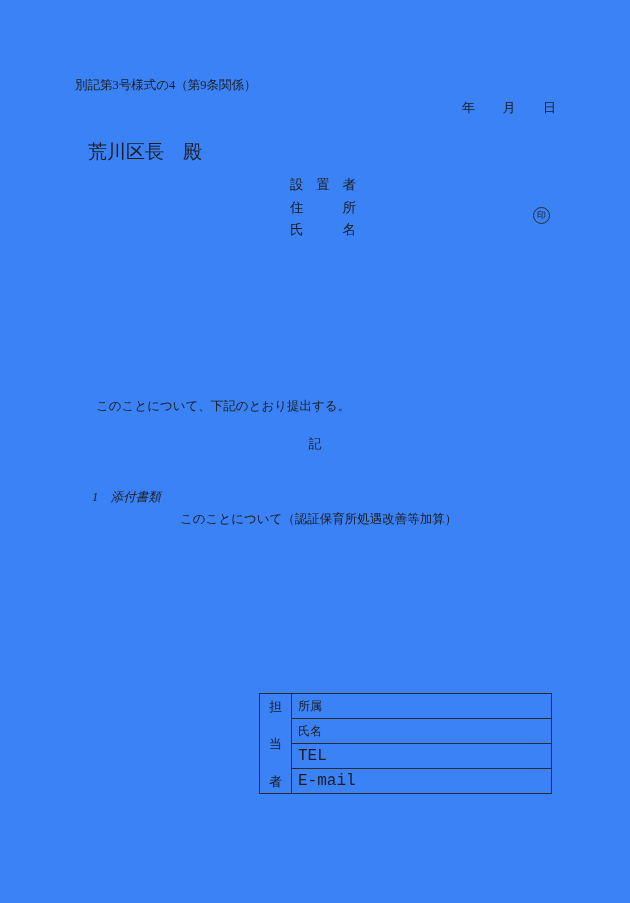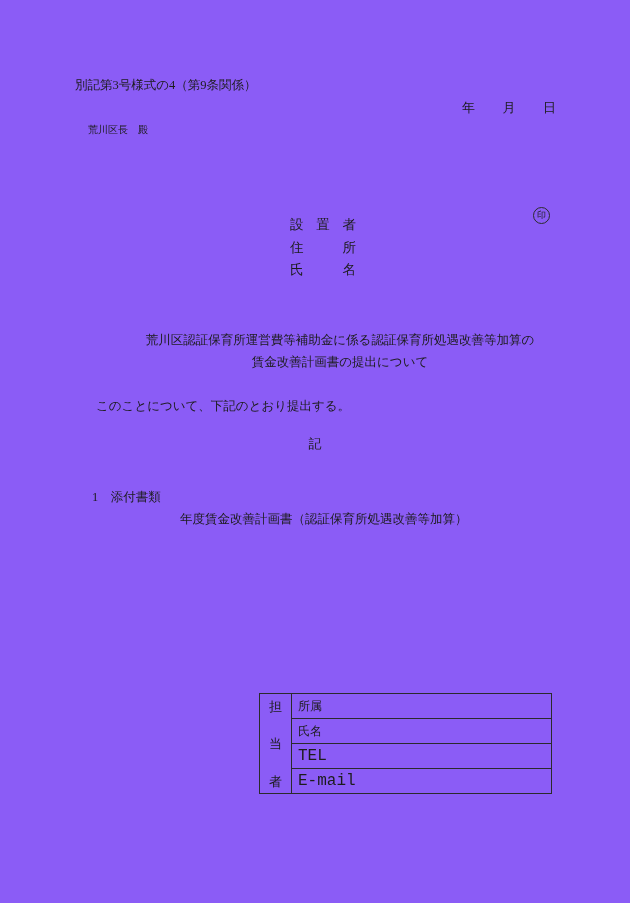--- a/index.html
+++ b/index.html
@@ -5,47 +5,47 @@
   html, body {
     margin: 0;
     padding: 0;
     background: #e9e9e9;
   }
   .page {
     position: relative;
     width: 630px;
     height: 903px;
     margin: 0 auto;
-    background: #8b5cf6;
+    background: #3b82f6;
     color: #1c1c1c;
     font-family: "Liberation Serif", "DejaVu Serif", serif;
     font-size: 12.5px;
     overflow: hidden;
   }
   .abs { position: absolute; white-space: nowrap; }
 
   .form-number { left: 75px; top: 77px; font-size: 12.5px; }
 
   .date-row {
     left: 462px; top: 99px; width: 94px;
     display: flex; justify-content: space-between;
     font-size: 13px;
   }
 
-  .addressee { left: 88px; top: 123px; font-size: 10px; }
+  .addressee { left: 88px; top: 139px; font-size: 19px; }
 
   .installer-block { left: 290px; top: 174px; font-size: 13.5px; }
   .installer-block .row { height: 22.5px; line-height: 22.5px; }
   .jfy {
     display: inline-block;
     text-align: justify;
     text-align-last: justify;
     -moz-text-align-last: justify;
   }
-  .w66 { width: 66px; margin-top: 40px; }
+  .w66 { width: 66px; }
   .w70 { width: 70px; }
 
   .seal {
     left: 533px; top: 207px;
     width: 15px; height: 15px;
     border: 1px solid #2b2b2b;
     border-radius: 50%;
     display: flex; align-items: center; justify-content: center;
     font-size: 9px; line-height: 1;
   }
@@ -60,21 +60,21 @@
     white-space: nowrap;
   }
 
   .body-text { left: 88px; top: 398px; font-size: 12.5px; margin-left: 8px; }
 
   .ki-marker {
     left: 0; top: 435px; width: 630px;
     text-align: center; font-size: 13px;
   }
 
-  .item-heading { left: 92px; top: 489px; font-size: 12.5px; }
+  .item-heading { left: 92px; top: 489px; font-size: 12.5px; font-style: italic; }
   .attachment-line { left: 180px; top: 511px; font-size: 12.5px; }
 
   .contact-table {
     position: absolute;
     left: 259px; top: 693px;
     width: 293px; height: 98px;
     border-collapse: collapse;
     table-layout: fixed;
   }
   .contact-table td {
@@ -125,32 +125,28 @@
     <div class="row">
       <span class="jfy w66">氏名</span>
     </div>
   </div>
 
   <div class="abs seal">
     <span>印</span>
   </div>
 
 
-  <div class="abs doc-title">
-    <div>荒川区認証保育所運営費等補助金に係る認証保育所処遇改善等加算の</div>
-    <div>賃金改善計画書の提出について</div>
-  </div>
 
   <div class="abs body-text">このことについて、下記のとおり提出する。</div>
 
   <div class="abs ki-marker">記</div>
 
   <div class="abs item-heading">1　添付書類</div>
 
-  <div class="abs attachment-line">年度賃金改善計画書（認証保育所処遇改善等加算）</div>
+  <div class="abs attachment-line">このことについて（認証保育所処遇改善等加算）</div>
 
   <table class="contact-table">
     <tbody>
         <tr>
       <td class="role-cell" rowspan="4">
         <div class="role-stack">
           <span>担</span>
           <span>当</span>
           <span>者</span>
         </div>

